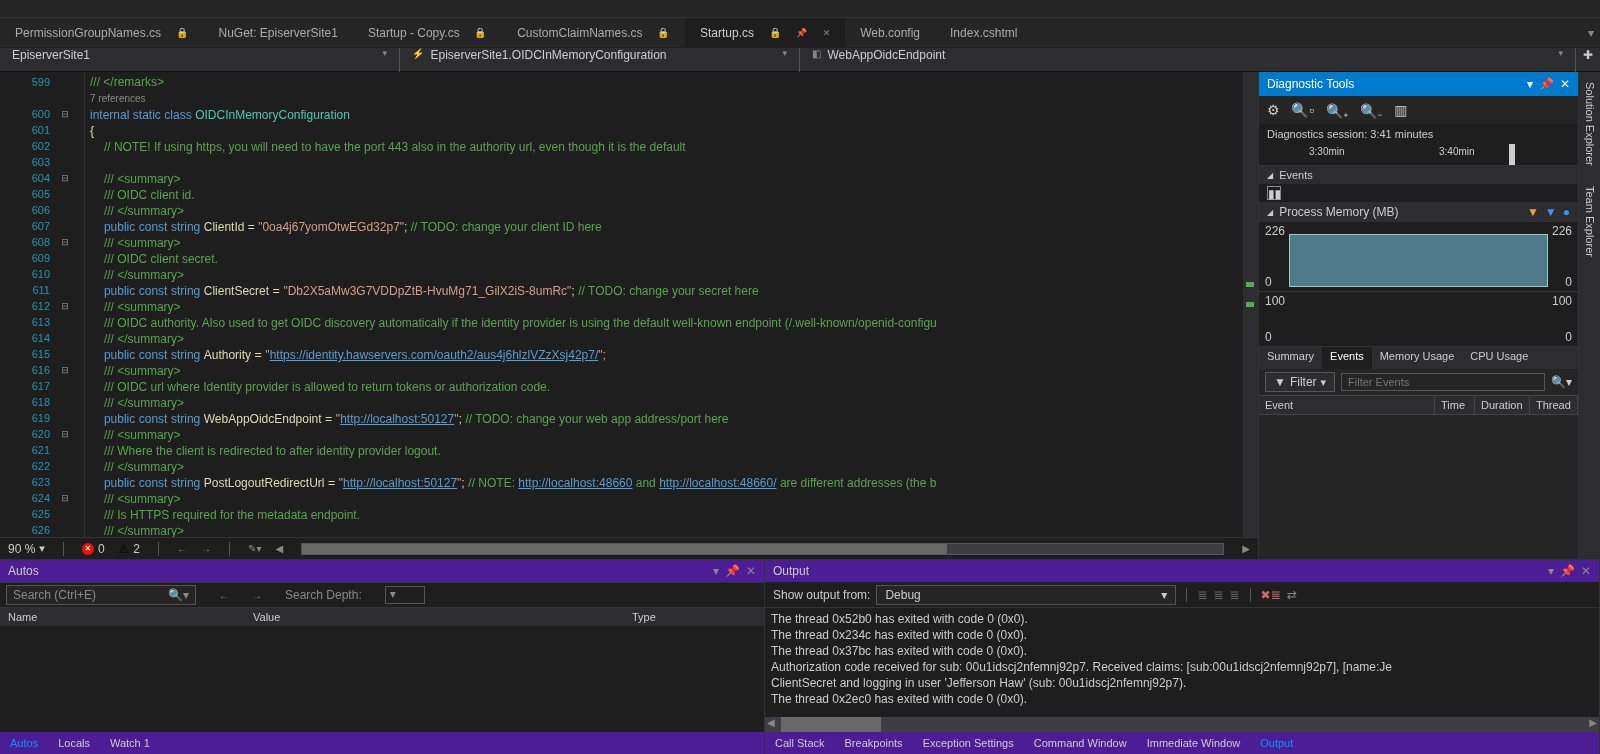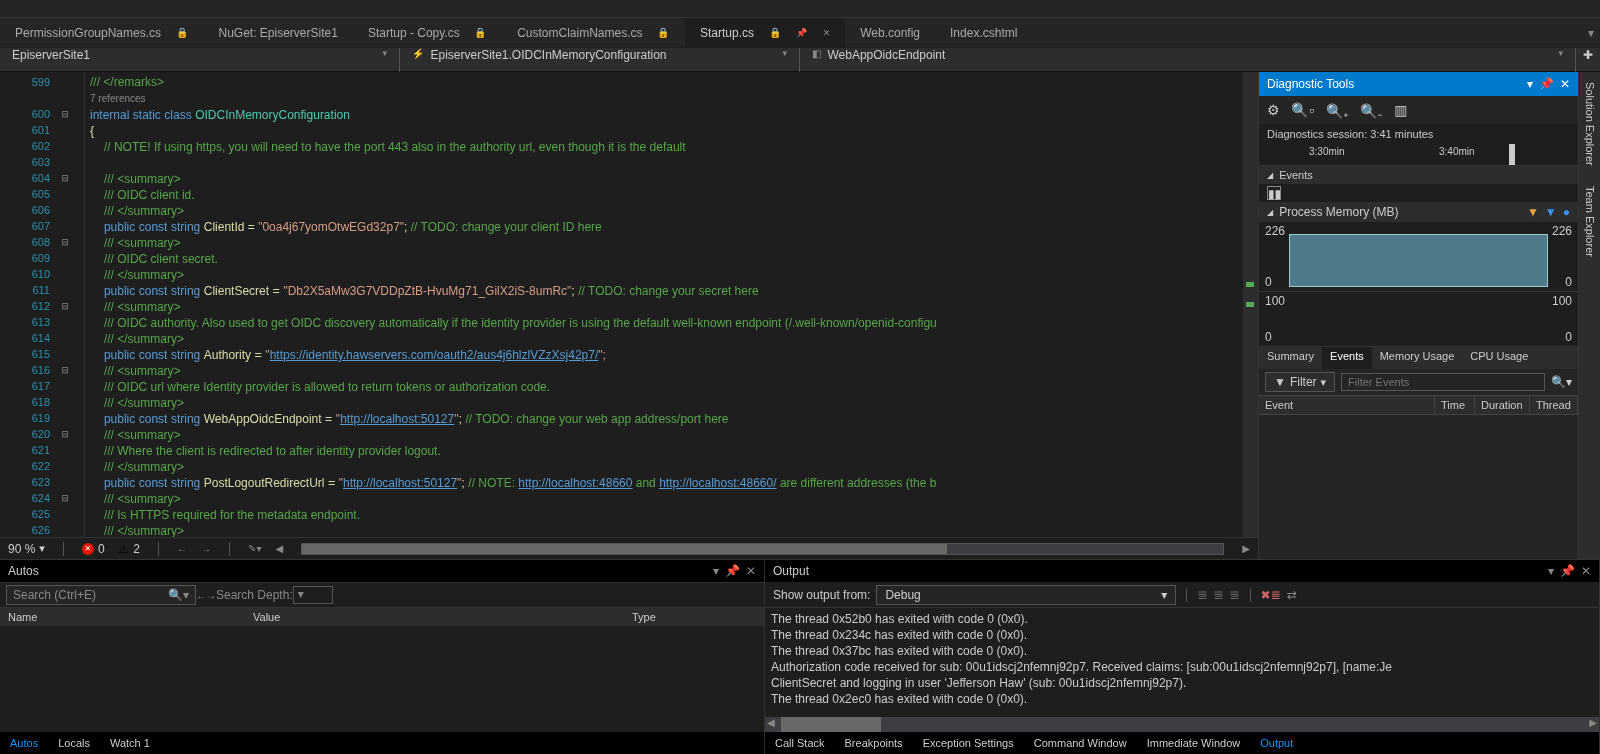--- a/index.html
+++ b/index.html
@@ -56,25 +56,25 @@
 .diag-tabs{height:22px;display:flex;background:#2d2d30}
 .diag-tab{padding:3px 8px;font-size:11px;color:#ccc}
 .diag-tab.active{background:#1e1e1e;color:#fff}
 .filter-row{height:26px;display:flex;align-items:center;padding:0 6px;gap:6px}
 .filter-btn{border:1px solid #555;padding:2px 8px;font-size:11px;background:#2d2d30;display:flex;align-items:center;gap:4px}
 .filter-input{flex:1;border:1px solid #555;padding:2px 6px;background:#252526;color:#888;font-size:11px}
 .ev-head{display:flex;background:#2d2d30;border-top:1px solid #444;border-bottom:1px solid #444}
 .ev-head div{padding:3px 6px;font-size:11px;border-right:1px solid #444}
 .side-tabs{width:22px;background:#2d2d30;display:flex;flex-direction:column;align-items:center;border-left:1px solid #333}
 .side-tab{writing-mode:vertical-lr;padding:10px 2px;font-size:11px;color:#ccc}
-.bottom-panels{height:195px;display:flex;background:#000000;border-top:1px solid #333}
+.bottom-panels{height:195px;display:flex;background:#4c1d95;border-top:1px solid #333}
 .panel{flex:1;display:flex;flex-direction:column;border-right:1px solid #333}
 .panel-title{height:22px;display:flex;align-items:center;padding:0 8px;color:#ccc;font-size:12px}
 .panel-title .pb{margin-left:auto;display:flex;gap:6px;font-size:10px;color:#888}
-.search-row{background:#1e1e1e;height:26px;display:flex;align-items:center;padding:0 6px;gap:0;border-top:1px solid #333;border-bottom:1px solid #333}
+.search-row{background:#1e1e1e;height:26px;display:flex;align-items:center;padding:0 6px;gap:23px;border-top:1px solid #333;border-bottom:1px solid #333}
 .search-input{flex:0 0 190px;border:1px solid #555;background:#252526;color:#888;padding:2px 6px;font-size:11px;display:flex;align-items:center;justify-content:space-between}
 .autos-head{display:flex;background:#2d2d30}
 .autos-head div{padding:3px 8px;font-size:11px;color:#ccc}
 .out-row{height:26px;display:flex;align-items:center;padding:0 8px;gap:6px;background:#1e1e1e;border-bottom:1px solid #333}
 .out-sel{border:1px solid #555;background:#252526;padding:2px 8px;color:#ccc;font-size:11px;width:300px;display:flex;justify-content:space-between}
 .out-body{flex:1;background:#1e1e1e;font-family:Consolas,monospace;font-size:12px;color:#ccc;padding:3px 6px;white-space:pre;overflow:hidden;position:relative;line-height:16px}
 .out-hscroll{height:15px;background:#3e3e42;position:relative}
 .bt{padding:2px 10px;font-size:11px;color:#ccc}
 .bt.active{color:#0097fb}
 .sep{width:1px;height:14px;background:#555;margin:0 4px}

